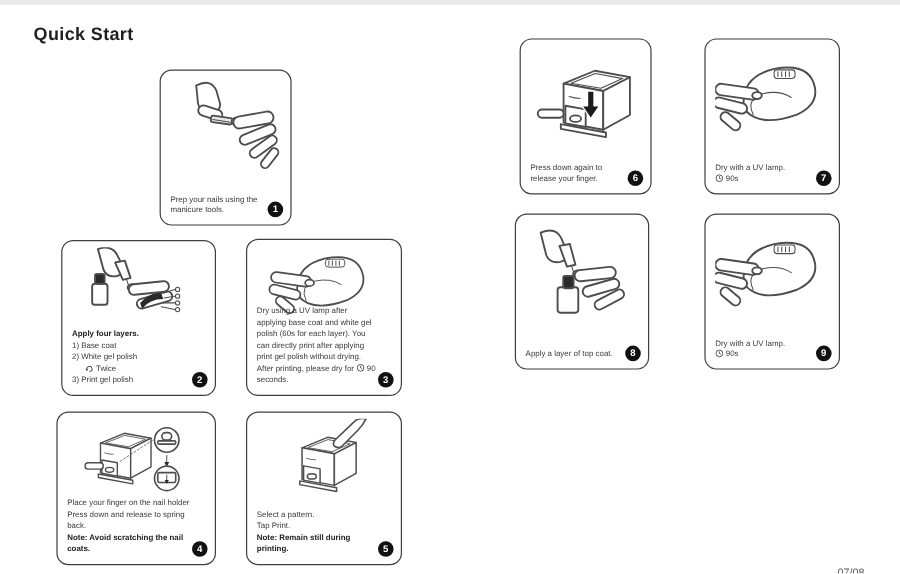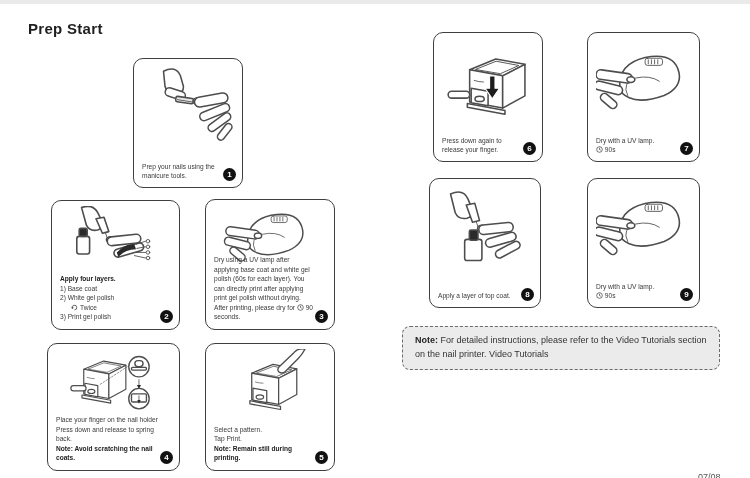--- a/index.html
+++ b/index.html
@@ -39,21 +39,21 @@
   .note-box b{color:#1f1f1f;}
   .page-number{position:absolute; left:698px; top:472px; font-size:9px; color:#555;}
   .ln{stroke:#4d4d4d; stroke-width:2; fill:#fff; stroke-linejoin:round; stroke-linecap:round;}
   .thin{stroke:#4d4d4d; stroke-width:1.1; fill:none; stroke-linejoin:round; stroke-linecap:round;}
 </style>
 </head>
 <body>
 
 <div id="page-root">
   <div class="top-strip"></div>
-  <div class="page-title">Prep Start</div>
+  <div class="page-title">Quick Start</div>
 
   <div class="step" style="left:133px; top:58px; width:110px; height:130px;">
     <div class="illus" style="height:82px;">
       <svg viewBox="0 0 120 100">
         <g class="ln">
           <path d="M28 6 Q44 -2 50 12 L54 26 Q54 35 45 36 Q33 37 30 26 Z"></path>
           <rect x="30" y="30" width="27" height="11" rx="5.5" transform="rotate(18 43 35)"></rect>
           <rect x="44" y="40" width="23" height="7" rx="2" transform="rotate(8 55 43)" fill="#e6e6e6"></rect>
           <line x1="46" y1="43" x2="65" y2="46" class="thin"></line>
           <ellipse cx="72" cy="45" rx="5.5" ry="4"></ellipse>
@@ -309,19 +309,15 @@
         <svg class="icon-inline" width="7" height="7" viewBox="0 0 10 10">
           <circle cx="5" cy="5" r="4" fill="none" stroke="#3a3a3a" stroke-width="1"></circle>
           <path d="M5 2.6 V5 L6.8 6" fill="none" stroke="#3a3a3a" stroke-width="1"></path>
         </svg>
         <span>90s</span>
       </span>
     </div>
     <div class="badge">9</div>
   </div>
 
-  <div class="note-box">
-    <b>Note:</b>
-    <span>For detailed instructions, please refer to the Video Tutorials section on the nail printer. Video Tutorials</span>
-  </div>
 
   <div class="page-number">07/08</div>
 </div>
 
 </body></html>

